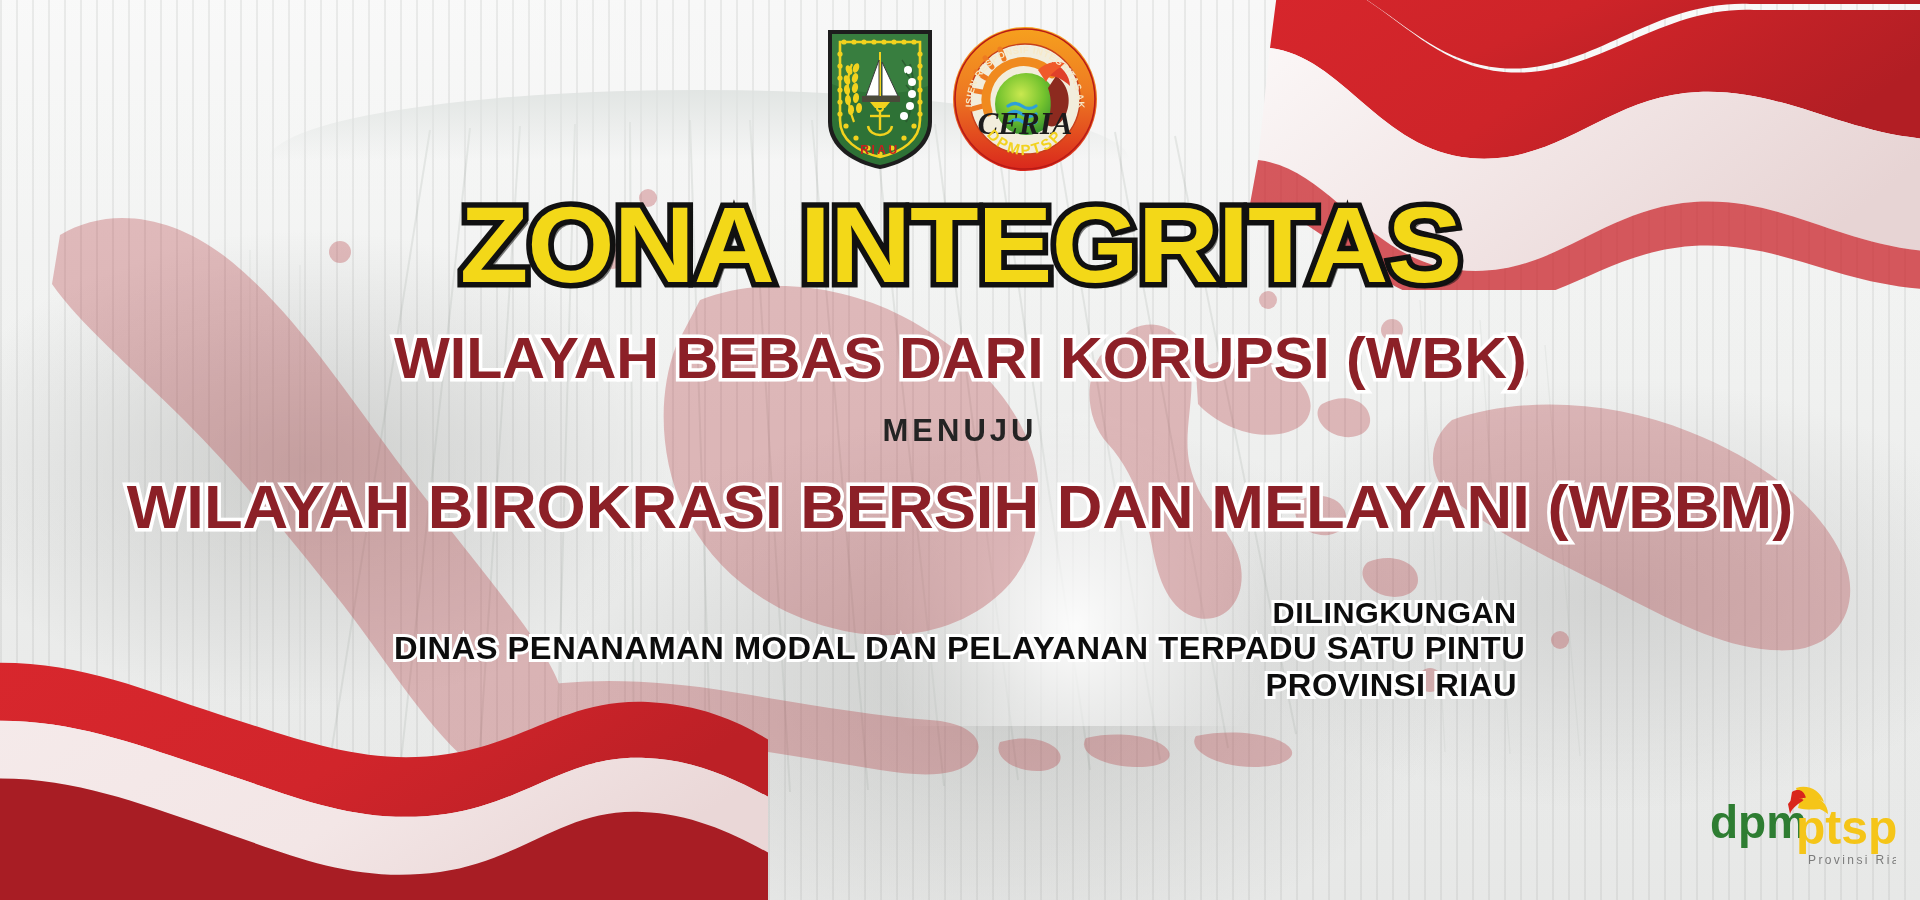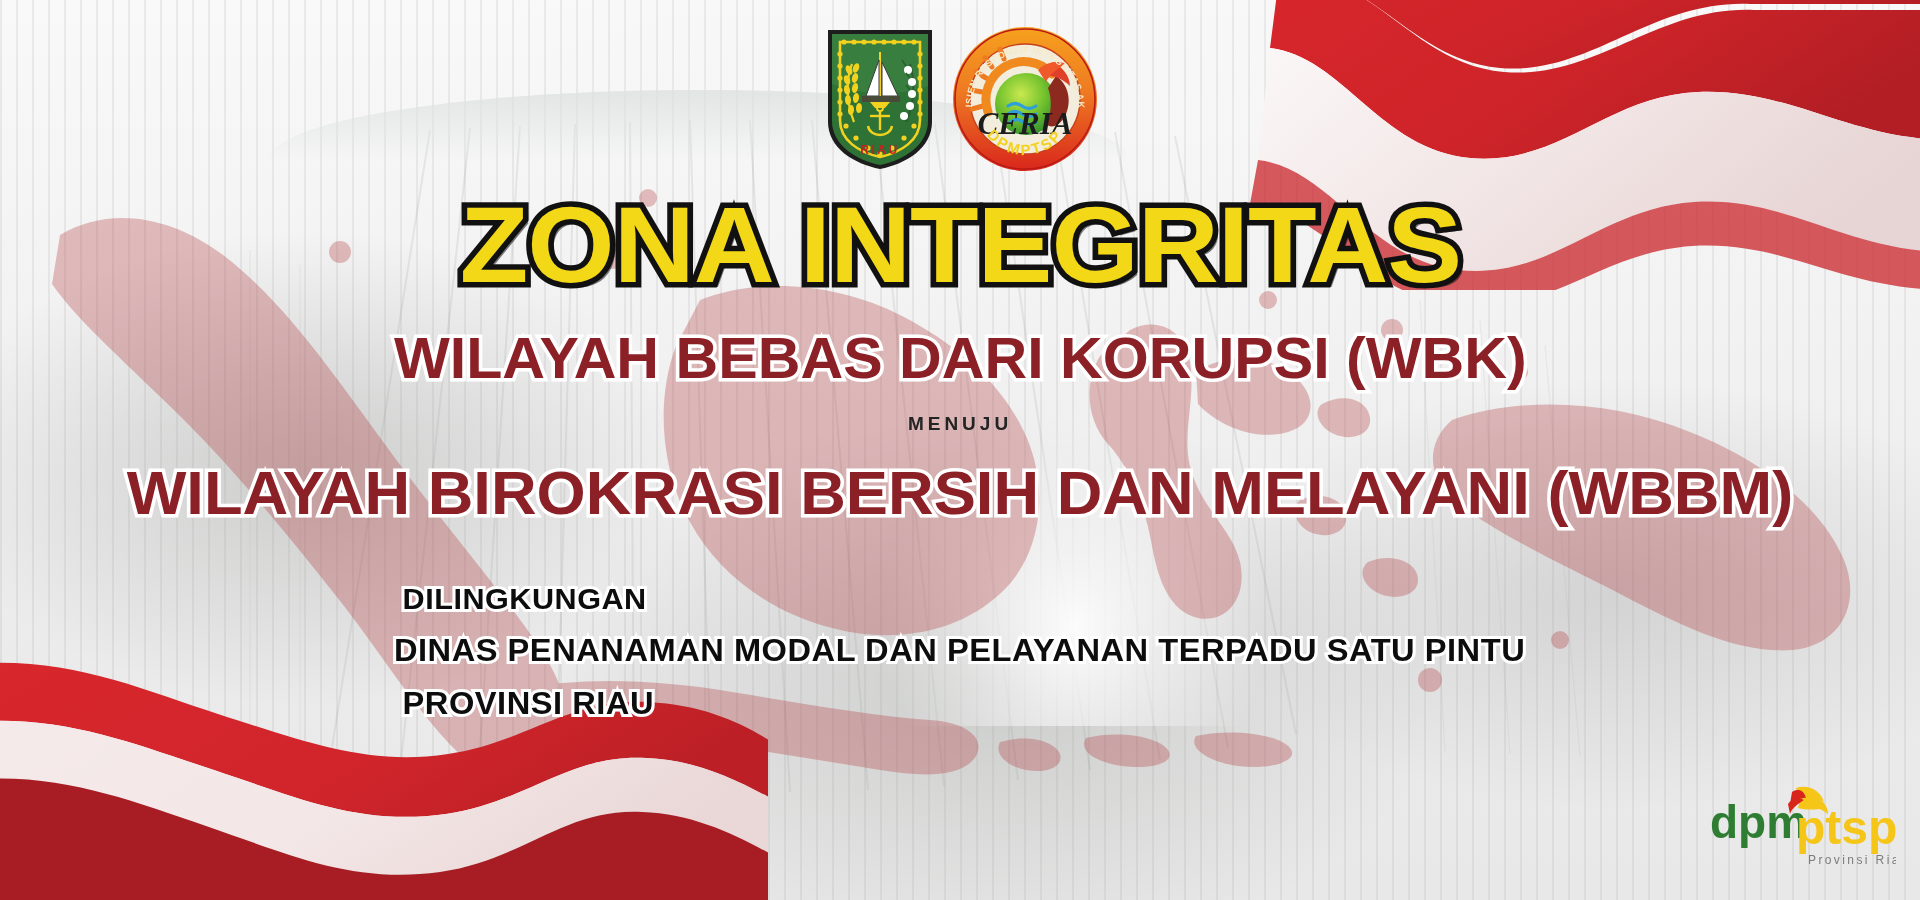--- a/index.html
+++ b/index.html
@@ -110,43 +110,42 @@
     letter-spacing:0px;
     color:#8C2027;
     -webkit-text-stroke:7px #ffffff;
     paint-order:stroke fill;
     text-shadow:2px 2px 2px rgba(255,255,255,0.9);
     transform:scaleX(1.02);
   }
 
   .line-menuju {
     margin-top:22px;
-    font-size:19px;
+    font-size:31px;
     font-weight:900;
     letter-spacing:4px;
     color:#242424;
   }
 
   .line-wbbm {
     margin-top:22px;
     font-size:62px;
     font-weight:900;
     letter-spacing:0px;
     color:#8C2027;
     -webkit-text-stroke:7px #ffffff;
     paint-order:stroke fill;
     text-shadow:2px 2px 2px rgba(255,255,255,0.9);
     transform:scaleX(1.02);
   }
 
   
   .footer-block {
     margin-top:54px;
-    display:flex; flex-direction:column; align-items:flex-start;
-    gap:16px;
+    display:flex; flex-direction:column; align-items:flex-end;
   }
   .foot-line {
     font-weight:900;
     color:#0d0d0d;
     -webkit-text-stroke:6px #ffffff;
     paint-order:stroke fill;
     letter-spacing:0.5px;
     transform:scaleX(1.02);
   }
   .foot-1 { font-size:30px; }

